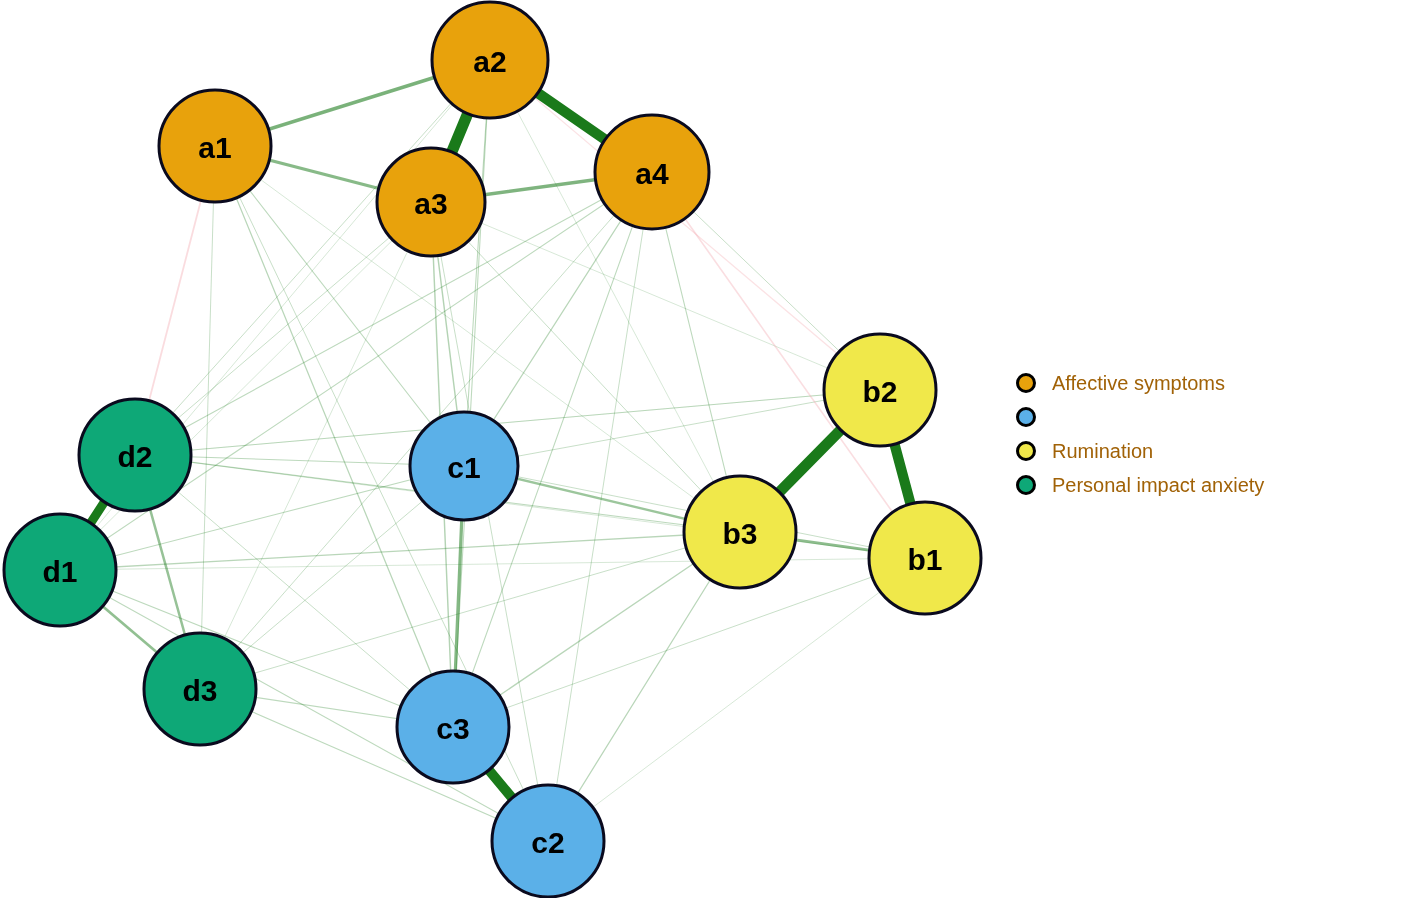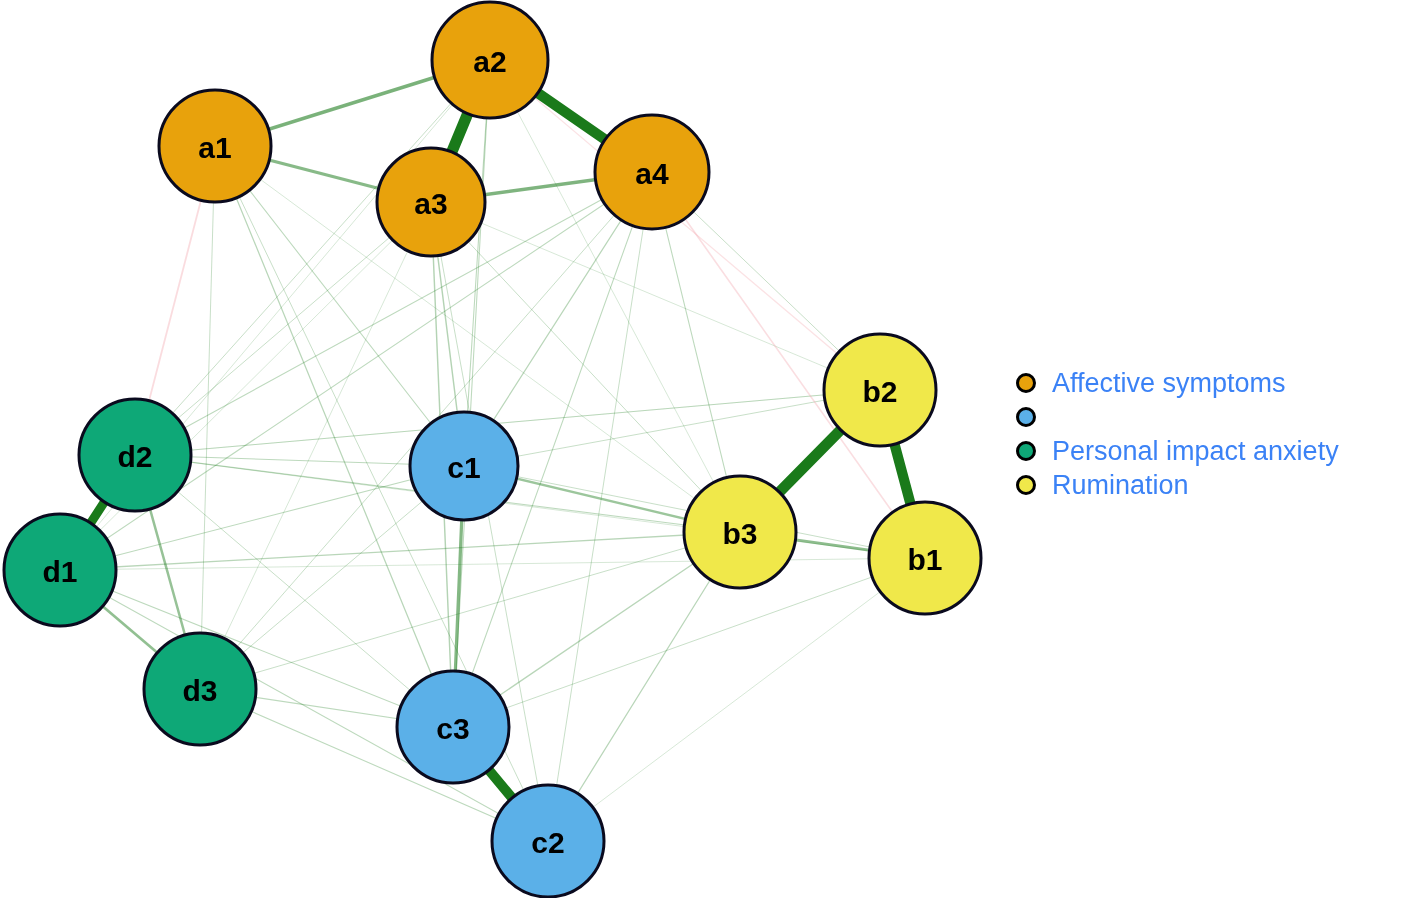--- a/index.html
+++ b/index.html
@@ -6,22 +6,22 @@
   body{width:1425px;height:898px;overflow:hidden;
        font-family:"Liberation Sans", sans-serif;}
   #stage{position:relative;width:1425px;height:898px;background:#ffffff;}
   svg#net{position:absolute;left:0;top:0;width:1425px;height:898px;}
   .node-label{font-family:"Liberation Sans", sans-serif;font-weight:bold;
               font-size:30px;fill:#000000;text-anchor:middle;dominant-baseline:central;}
   #legend{position:absolute;left:1016px;top:366px;width:400px;}
   .legend-row{display:flex;align-items:center;height:34px;}
   .legend-marker{width:20px;height:20px;flex:0 0 20px;margin-right:16px;
                  border-radius:50%;border:3px solid #000000;box-sizing:border-box;}
-  .legend-text{font-family:"Liberation Sans", sans-serif;font-size:27px;
-               color:#3b82f6;white-space:nowrap;}
+  .legend-text{font-family:"Liberation Sans", sans-serif;font-size:20px;
+               color:#a16207;white-space:nowrap;}
 </style>
 </head>
 <body>
 
 <div id="stage">
 
   <svg id="net" viewBox="0 0 1425 898" xmlns="http://www.w3.org/2000/svg">
     <g id="edge-layer">
         <line x1="135" y1="455" x2="880" y2="390" stroke="#1A7A1A" stroke-width="0.70" stroke-opacity="0.223" stroke-linecap="round"></line>
         <line x1="215" y1="146" x2="740" y2="532" stroke="#1A7A1A" stroke-width="0.72" stroke-opacity="0.244" stroke-linecap="round"></line>
@@ -146,22 +146,22 @@
 
   <div id="legend">
       <div class="legend-row">
         <span class="legend-marker" style="background: rgb(232, 162, 12);"></span>
         <span class="legend-text">Affective symptoms</span>
       </div>
       <div class="legend-row">
         <span class="legend-marker" style="background: rgb(91, 176, 232);"></span>
       </div>
       <div class="legend-row">
+        <span class="legend-marker" style="background: rgb(240, 232, 74);"></span>
+        <span class="legend-text">Rumination</span>
+      </div>
+      <div class="legend-row">
         <span class="legend-marker" style="background: rgb(14, 168, 119);"></span>
         <span class="legend-text">Personal impact anxiety</span>
-      </div>
-      <div class="legend-row">
-        <span class="legend-marker" style="background: rgb(240, 232, 74);"></span>
-        <span class="legend-text">Rumination</span>
       </div>
     </div>
 
 </div>
 
 </body></html>

